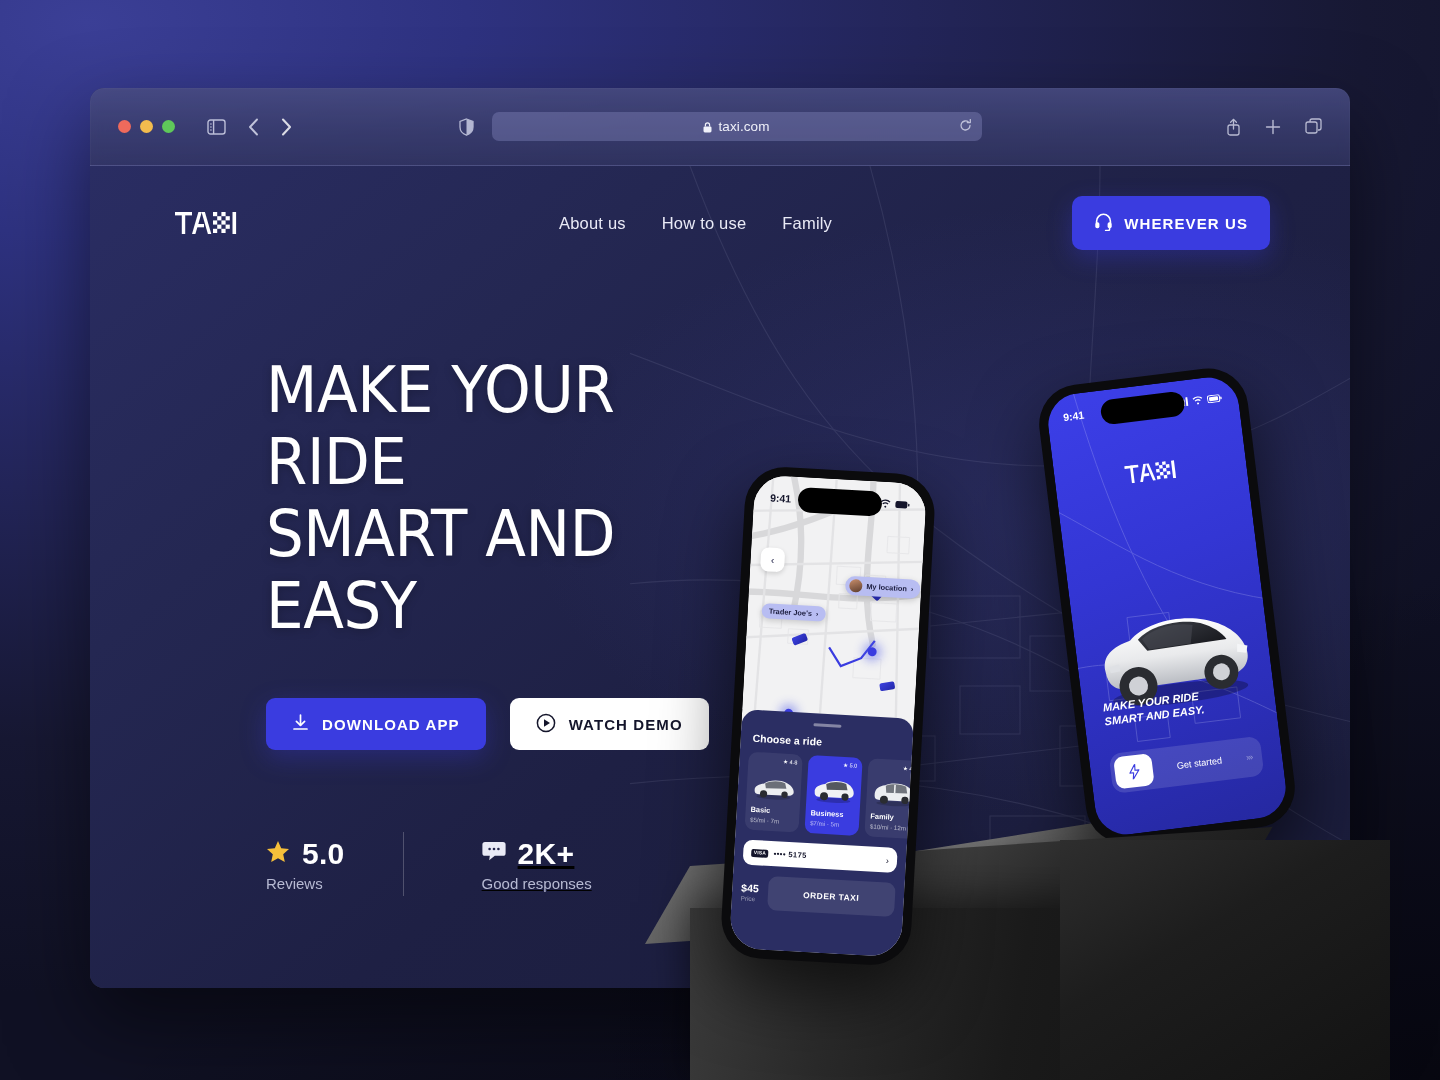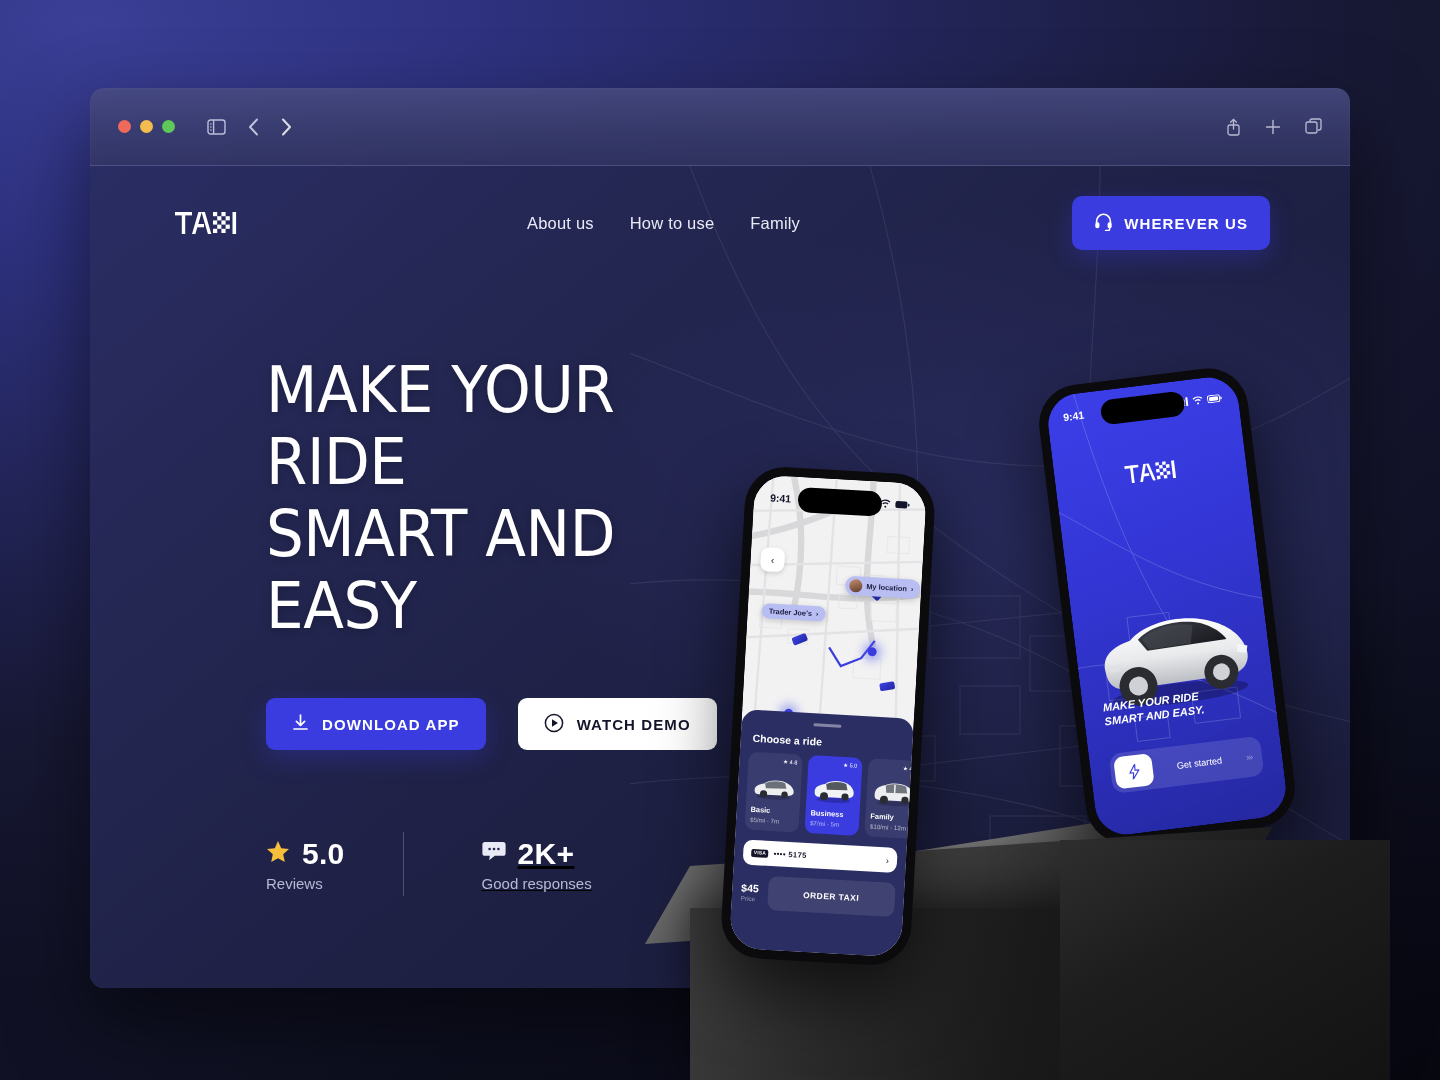--- a/index.html
+++ b/index.html
@@ -59,21 +59,21 @@
   .page { position:relative; height:822px; width:100%; overflow:hidden; }
   .page::before{
     content:""; position:absolute; inset:0;
     background:
       radial-gradient(70% 60% at 78% 42%, rgba(60,64,140,.35) 0%, rgba(30,32,70,0) 62%),
       linear-gradient(140deg, #2a2d63 0%, #242752 26%, #1e2044 55%, #1a1c3a 100%);
   }
   .content { position:relative; z-index:4; }
 
   
-  .nav { display:flex; align-items:center; padding:30px 80px 0 85px; }
+  .nav { display:flex; align-items:center; padding:30px 80px 0 85px;gap:32px; }
   .logo { display:flex; align-items:center; }
   .logo svg { display:block; }
   .nav-links { display:flex; gap:36px; margin-left:290px; }
   .nav-link { color:#e9eaf6; font-size:16.5px; letter-spacing:.2px; cursor:pointer; }
   .contact-btn {
     margin-left:auto; display:flex; align-items:center; gap:11px;
     background:#3a3ce0; color:#fff; border:none; border-radius:10px;
     padding:0 22px; height:54px; cursor:pointer;
     font-size:15px; font-weight:bold; letter-spacing:1.1px;
     box-shadow:0 8px 24px rgba(58,60,224,.32);
@@ -86,21 +86,21 @@
   h1.headline {
     margin-top:24px;
     font-family:"DejaVu Sans", sans-serif;
     font-weight:400; font-size:64px; line-height:72px;
     color:#ffffff; letter-spacing:-0.5px;
     transform:scaleX(.93); transform-origin:left center;
     text-shadow:0 2px 10px rgba(0,0,0,.25);
   }
   .sub { margin-top:36px; font-size:18.5px; line-height:26px; color:#c3c6dd; max-width:380px; }
 
-  .cta-row { margin-top:56px; display:flex; gap:32px; }
+  .cta-row { margin-top:56px; display:flex; gap:24px; }
   .btn {
     display:flex; align-items:center; gap:13px; height:52px; padding:0 26px;
     border-radius:9px; border:none; cursor:pointer;
     font-size:15px; font-weight:bold; letter-spacing:1.1px;
   }
   .btn-primary { background:#3a3ce0; color:#fff; box-shadow:0 8px 26px rgba(58,60,224,.3); }
   .btn-secondary { background:#fff; color:#14152b; }
 
   .stats { margin-top:82px; display:flex; align-items:center; }
   .stat { display:flex; flex-direction:column; }
@@ -246,20 +246,44 @@
             <polyline points="9,1.5 2,9 9,16.5" fill="none" stroke="#dfe1f2" stroke-width="1.9" stroke-linecap="round" stroke-linejoin="round"></polyline>
           </svg>
       </span>
       <span class="ci">
         <svg width="11" height="18" viewBox="0 0 11 18">
             <polyline points="2,1.5 9,9 2,16.5" fill="none" stroke="#ffffff" stroke-width="2.1" stroke-linecap="round" stroke-linejoin="round"></polyline>
           </svg>
       </span>
     </div>
 
+    <div class="urlwrap">
+      <span class="ci shield-holder">
+        <svg width="15" height="18" viewBox="0 0 15 18">
+            <path d="M7.5 1 L14 3.4 V9 C14 13.2 11 16 7.5 17.2 C4 16 1 13.2 1 9 V3.4 Z" fill="none" stroke="#cfd2e8" stroke-width="1.3"></path>
+            <path d="M7.5 1 L14 3.4 V9 C14 13.2 11 16 7.5 17.2 Z" fill="#cfd2e8"></path>
+          </svg>
+      </span>
+      <div class="urlbar">
+        <span class="u-text">
+          <span class="lock">
+            <svg width="9" height="11" viewBox="0 0 9 11">
+                <rect x="0.5" y="4.4" width="8" height="6.1" rx="1.4" fill="#f0f1fa"></rect>
+                <path d="M2.4 4.4 V3 a2.1 2.1 0 0 1 4.2 0 V4.4" fill="none" stroke="#f0f1fa" stroke-width="1.2"></path>
+              </svg>
+          </span><span>taxi.com</span>
+        </span>
+        <span class="reload">
+          <svg width="13" height="13" viewBox="0 0 13 13">
+              <path d="M11 6.5 a4.5 4.5 0 1 1 -1.4 -3.3" fill="none" stroke="#e3e5f3" stroke-width="1.3" stroke-linecap="round"></path>
+              <polyline points="11.3,0.6 11.3,3.6 8.3,3.6" fill="none" stroke="#e3e5f3" stroke-width="1.3" stroke-linecap="round" stroke-linejoin="round"></polyline>
+            </svg>
+        </span>
+      </div>
+    </div>
 
     <div class="chrome-right">
       <span class="ci">
         <svg width="15" height="18" viewBox="0 0 15 18">
             <rect x="2" y="7" width="11" height="10" rx="2" fill="none" stroke="#d6d8ea" stroke-width="1.3"></rect>
             <line x1="7.5" y1="1.5" x2="7.5" y2="11" stroke="#d6d8ea" stroke-width="1.3" stroke-linecap="round"></line>
             <polyline points="4.6,4.3 7.5,1.4 10.4,4.3" fill="none" stroke="#d6d8ea" stroke-width="1.3" stroke-linecap="round" stroke-linejoin="round"></polyline>
           </svg>
       </span>
       <span class="ci">

